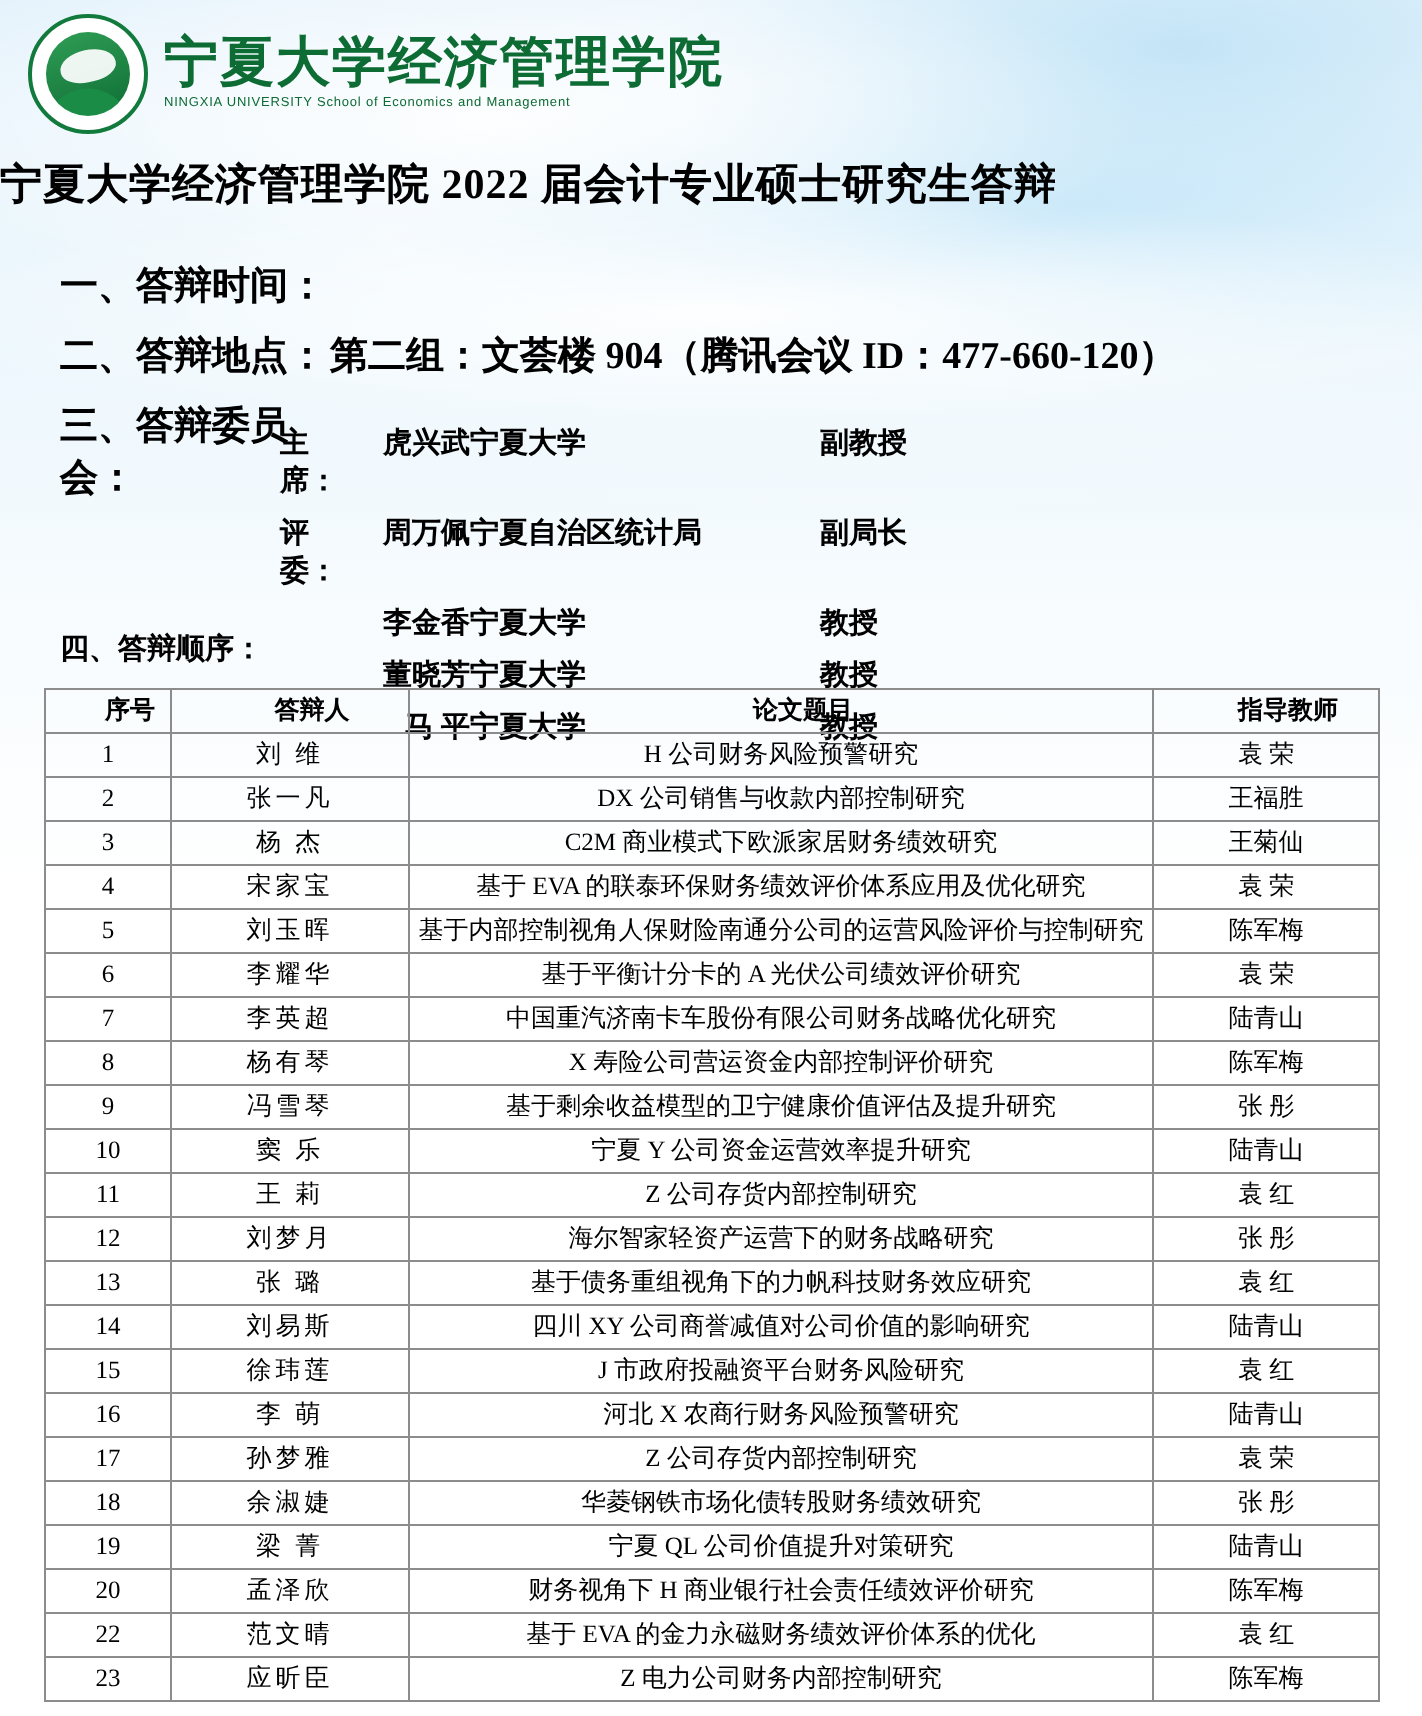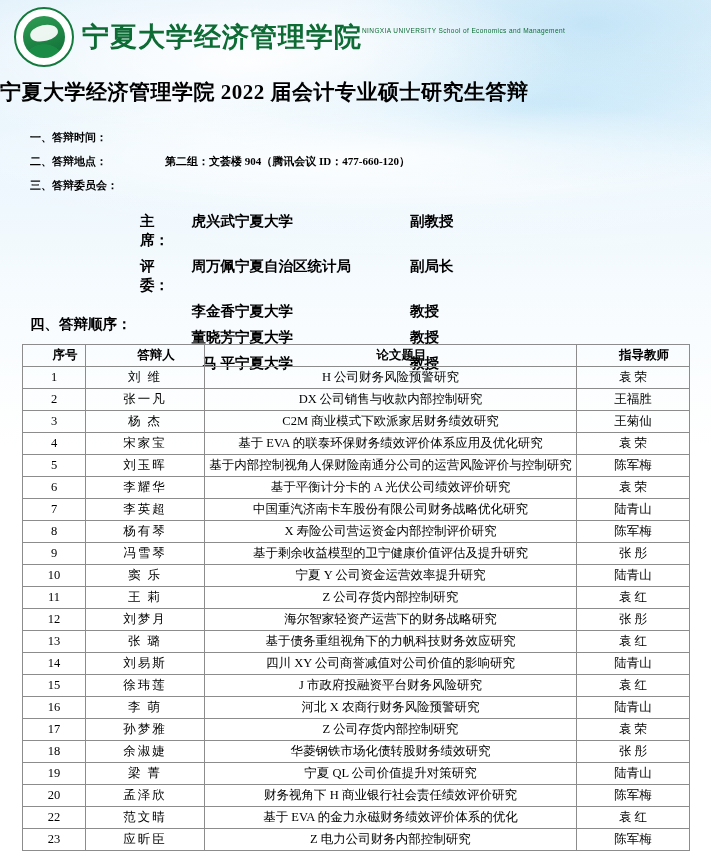--- a/index.html
+++ b/index.html
@@ -42,21 +42,21 @@
       radial-gradient(circle at 50% 120%, #1a8c46 0 40%, rgba(26,140,70,0) 41%),
       linear-gradient(160deg,#2f9e55 0%, #0f6d35 100%);
   }
   .crest:before{
     content:"";position:absolute;left:14px;top:16px;width:28px;height:16px;
     border-radius:50% 50% 45% 45%;
     background:#ffffff;opacity:.92;
     transform:rotate(-12deg);
     z-index:2;
   }
-  .logo-text{display:flex;flex-direction:row;justify-content:center;line-height:1;text-align:center;}
+  .logo-text{display:flex;flex-direction:column;justify-content:center;line-height:1;}
   .logo-cn{
     font-family:"Liberation Serif", serif;
     font-weight:bold;font-size:27px;color:#0d6b34;letter-spacing:1px;
     white-space:nowrap;
   }
   .logo-en{
     font-family:"Liberation Sans", sans-serif;
     font-size:6.5px;color:#0d6b34;letter-spacing:.4px;margin-top:4px;white-space:nowrap;
   }
 
@@ -65,21 +65,21 @@
     position:absolute;left:0;right:0;top:78px;
     text-align:left;
     font-family:"Liberation Serif", serif;
     font-weight:bold;font-size:21px;color:#000000;
     letter-spacing:.5px;
   }
 
   
   .info{
     position:absolute;left:30px;top:130px;width:650px;
-    font-size:11px;color:#000;
+    font-size:19px;color:#000;
   }
   .info-row{display:flex;align-items:flex-start;margin-bottom:9px;font-weight:bold;}
   .info-label{width:135px;flex:0 0 auto;}
   .info-value{font-weight:bold;}
   .info-value .gap{display:inline-block;width:42px;}
 
   
   .committee{position:absolute;left:30px;top:212px;width:650px;font-size:14.5px;}
   .c-row{display:flex;margin-bottom:7px;font-weight:bold;}
   .c-role{width:110px;flex:0 0 auto;text-align:left;padding-left:110px;box-sizing:border-box;}

